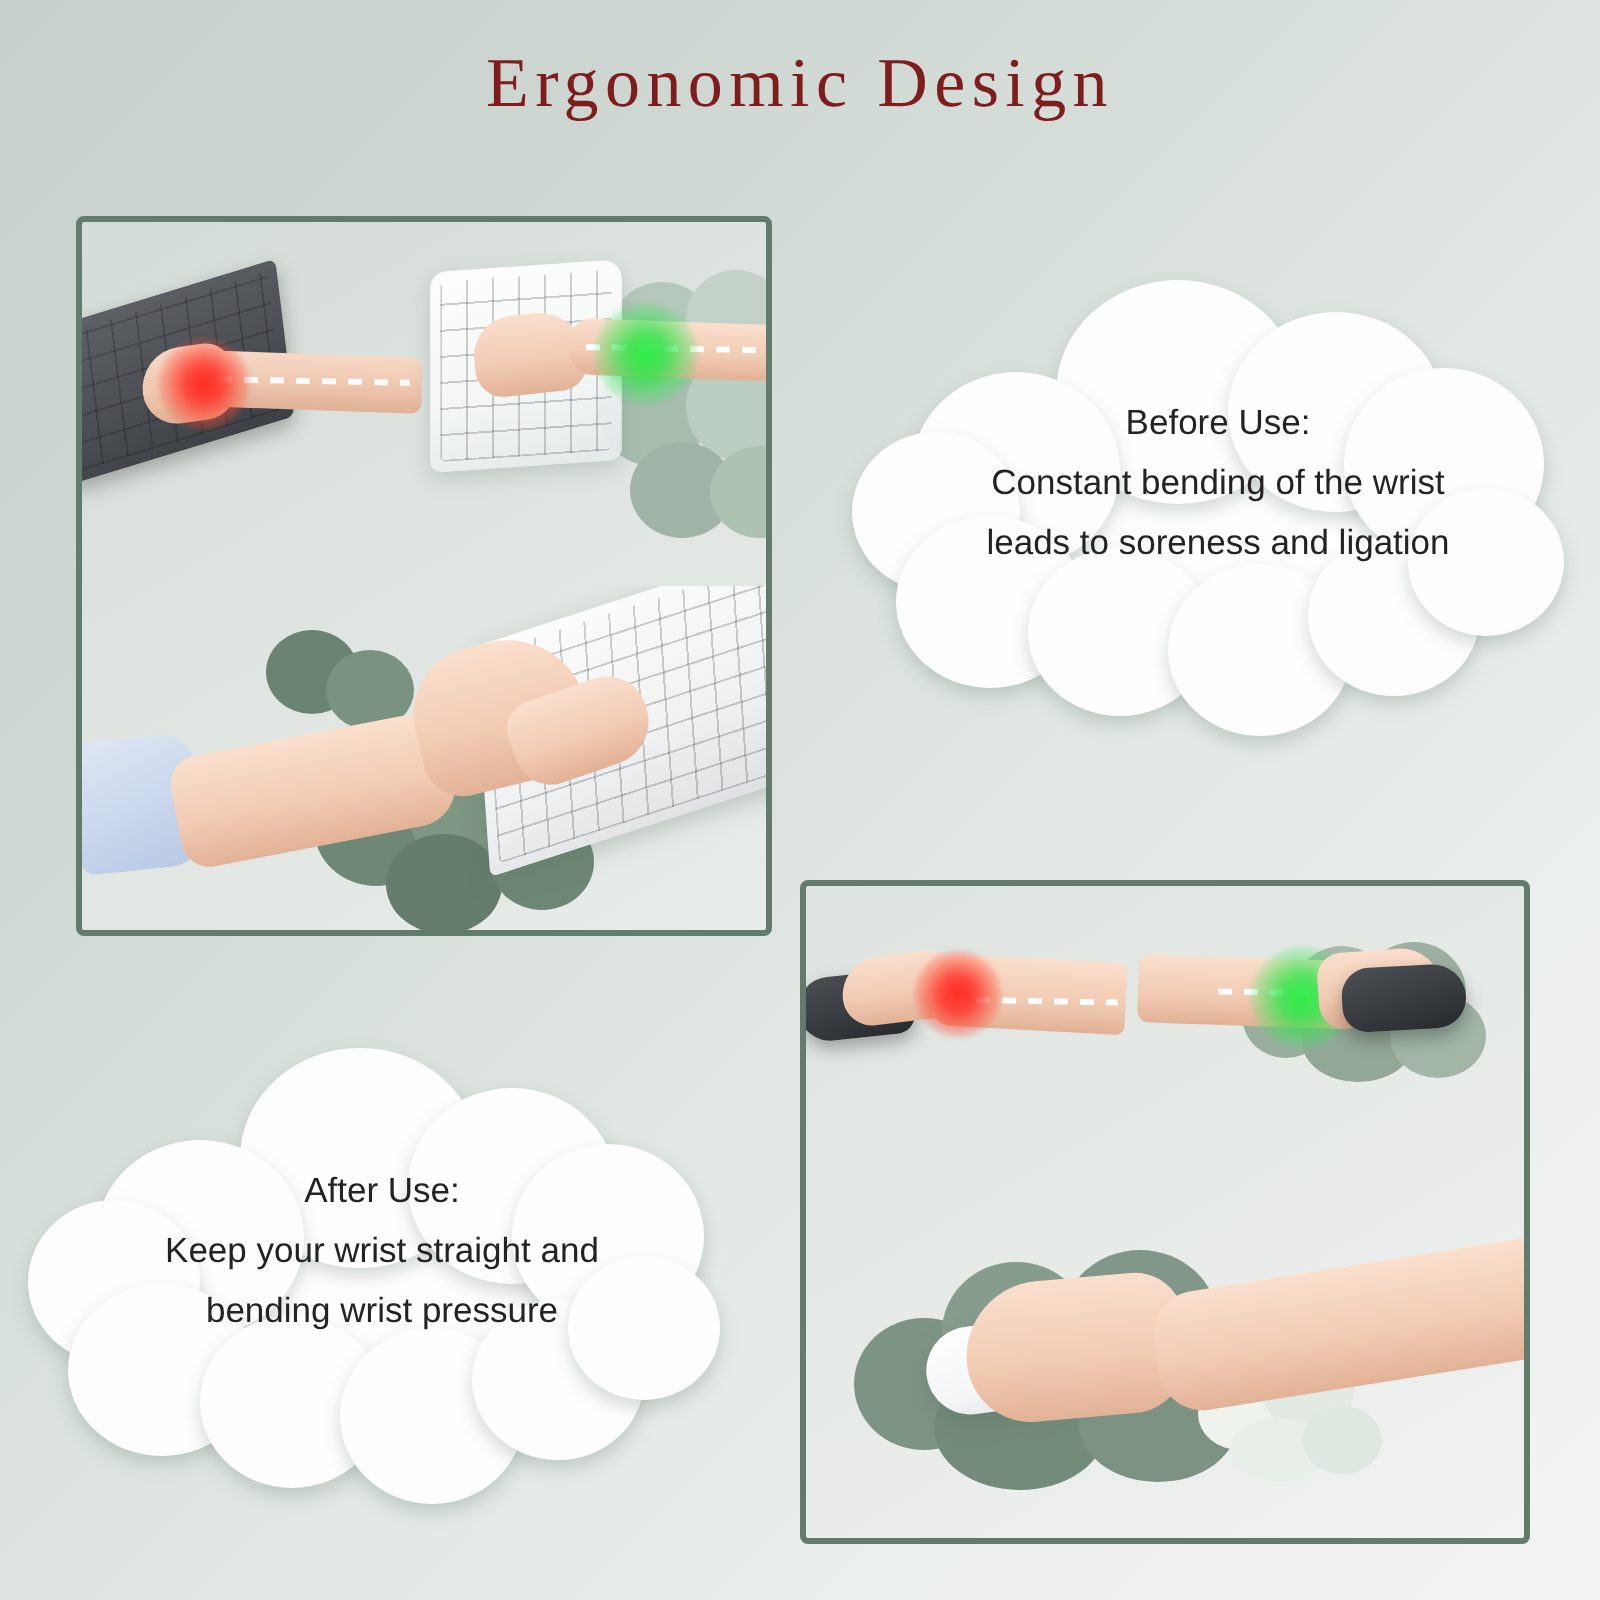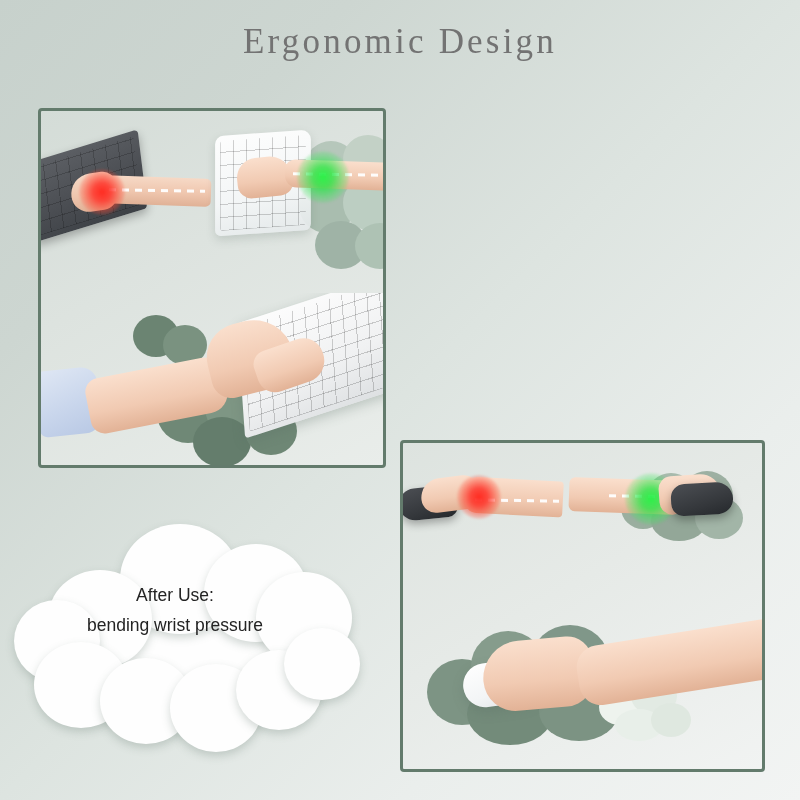--- a/index.html
+++ b/index.html
@@ -9,21 +9,21 @@
     background:linear-gradient(135deg,#c7d1cc 0%,#cdd6d1 22%,#dde4e0 50%,#eaeeec 75%,#f2f4f3 100%);
     position:relative;
   }
   .stage{position:absolute;inset:0;}
 
   
   .title{
     position:absolute;left:0;right:0;top:22px;
     text-align:center;
     font-family:"Liberation Serif",serif;
-    font-size:35px;font-weight:400;color:#737373;
+    font-size:35px;font-weight:400;color:#7f1d1d;
     letter-spacing:3.2px;
   }
 
   
   .panel{
     position:absolute;
     border:3px solid #637b6c;
     border-radius:4px;
     overflow:hidden;
     box-sizing:border-box;
@@ -209,32 +209,51 @@
         <b style="left:52px;top:28px;width:40px;height:34px;background:#dfe8e0;"></b>
       </div>
 
       <div class="mouse-white" style="left:60px;top:58px;width:76px;height:44px;border-radius:32px 26px 26px 32px;transform:rotate(-8deg);"></div>
 
       <div class="skin-l" style="left:80px;top:36px;width:110px;height:70px;border-radius:40px 26px 30px 34px;transform:rotate(-5deg);"></div>
       <div class="skin-l" style="left:174px;top:30px;width:200px;height:60px;border-radius:22px 6px 6px 22px;transform:rotate(-9deg);"></div>
     </div>
   </div>
 
+  <div class="cloud" style="left:432px;top:142px;width:352px;height:230px;">
+    <div class="body" style="left:24px;top:60px;width:306px;height:118px;"></div>
+    <i style="left:96px;top:-2px;width:122px;height:112px;"></i>
+    <i style="left:182px;top:14px;width:108px;height:100px;"></i>
+    <i style="left:240px;top:42px;width:100px;height:96px;"></i>
+    <i style="left:24px;top:44px;width:104px;height:98px;"></i>
+    <i style="left:-6px;top:74px;width:84px;height:80px;"></i>
+    <i style="left:16px;top:116px;width:94px;height:86px;"></i>
+    <i style="left:82px;top:132px;width:92px;height:84px;"></i>
+    <i style="left:152px;top:140px;width:92px;height:86px;"></i>
+    <i style="left:222px;top:126px;width:86px;height:80px;"></i>
+    <i style="left:272px;top:102px;width:78px;height:74px;"></i>
+    <div class="cloud-text" style="left:18px;top:54px;width:318px;">
+      <span class="l1">Before Use:</span>
+      <span class="l2">Constant bending of the wrist</span>
+      <span class="l3">leads to soreness and ligation</span>
+    </div>
+  </div>
 
   <div class="cloud" style="left:16px;top:528px;width:352px;height:230px;">
     <div class="body" style="left:24px;top:58px;width:300px;height:118px;"></div>
     <i style="left:104px;top:-4px;width:120px;height:110px;"></i>
     <i style="left:188px;top:16px;width:104px;height:98px;"></i>
     <i style="left:240px;top:44px;width:96px;height:92px;"></i>
     <i style="left:32px;top:42px;width:104px;height:98px;"></i>
     <i style="left:-2px;top:72px;width:86px;height:82px;"></i>
     <i style="left:18px;top:114px;width:94px;height:86px;"></i>
     <i style="left:84px;top:130px;width:92px;height:86px;"></i>
     <i style="left:154px;top:136px;width:92px;height:88px;"></i>
     <i style="left:220px;top:122px;width:86px;height:80px;"></i>
     <i style="left:268px;top:100px;width:76px;height:72px;"></i>
-    <div class="cloud-text" style="left:1px;top:52px;width:316px;">
+    <div class="cloud-text" style="left:17px;top:52px;width:316px;">
       <span class="l1">After Use:</span>
+      <span class="l2">Keep your wrist straight and</span>
       <span class="l3">bending wrist pressure</span>
     </div>
   </div>
 
 </div>
 
 </body></html>

